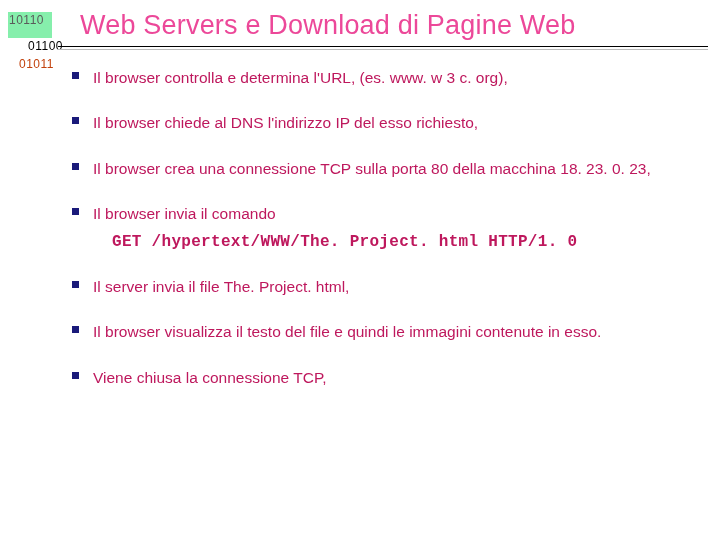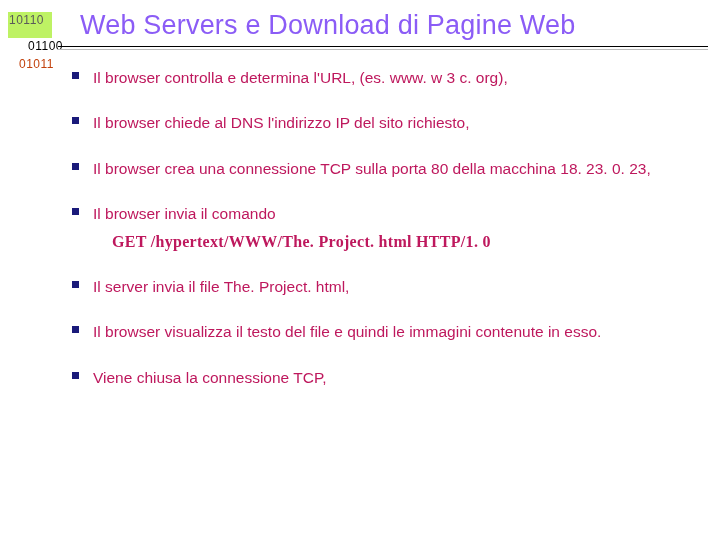--- a/index.html
+++ b/index.html
@@ -14,21 +14,21 @@
   }
   .deco-box {
     position: absolute;
     font-size: 12px;
     font-family: Arial, sans-serif;
     line-height: 1;
     padding: 2px 1px;
     letter-spacing: 0.5px;
   }
   .deco-yellow {
-    background: #bef264;
+    background: #86efac;
     color: #5a5a5a;
     left: 8px;
     top: 12px;
     width: 42px;
     height: 22px;
   }
   .deco-orange {
     color: #000000;
     left: 27px;
     top: 38px;
@@ -36,21 +36,21 @@
   .deco-green {
     color: #c2410c;
     left: 18px;
     top: 56px;
   }
   .title {
     position: absolute;
     left: 80px;
     top: 10px;
     font-size: 27px;
-    color: #8b5cf6;
+    color: #ec4899;
     font-weight: 400;
     letter-spacing: 0.2px;
   }
   .title-underline {
     position: absolute;
     left: 58px;
     top: 46px;
     width: 650px;
     border-top: 1px solid #000;
     border-bottom: 1px solid #bbb;
@@ -81,21 +81,21 @@
     margin-right: 14px;
   }
   .txt {
     flex: 1 1 auto;
     line-height: 1.5;
   }
   .cmd-wrap {
     margin: 8px 0 24px 0;
   }
   .cmd {
-    font-family: Liberation Serif, serif;
+    font-family: Liberation Mono, monospace;
     font-weight: bold;
     font-size: 16px;
     letter-spacing: 0.3px;
     white-space: nowrap;
     padding-left: 40px;
   }
 </style>
 </head>
 <body>
 
@@ -108,21 +108,21 @@
 
 <div class="content">
 
   <div class="item">
     <div class="sq"></div>
     <div class="txt">Il browser controlla e determina l'URL, (es. www. w 3 c. org),</div>
   </div>
 
   <div class="item">
     <div class="sq"></div>
-    <div class="txt">Il browser chiede al DNS l'indirizzo IP del sito richiesto,</div>
+    <div class="txt">Il browser chiede al DNS l'indirizzo IP del esso richiesto,</div>
   </div>
 
 
   <div class="item justify">
     <div class="sq"></div>
     <div class="txt">Il browser crea una connessione TCP sulla porta 80 della macchina 18. 23. 0. 23,</div>
   </div>
 
   <div class="item" style="margin-bottom:4px">
     <div class="sq"></div>

